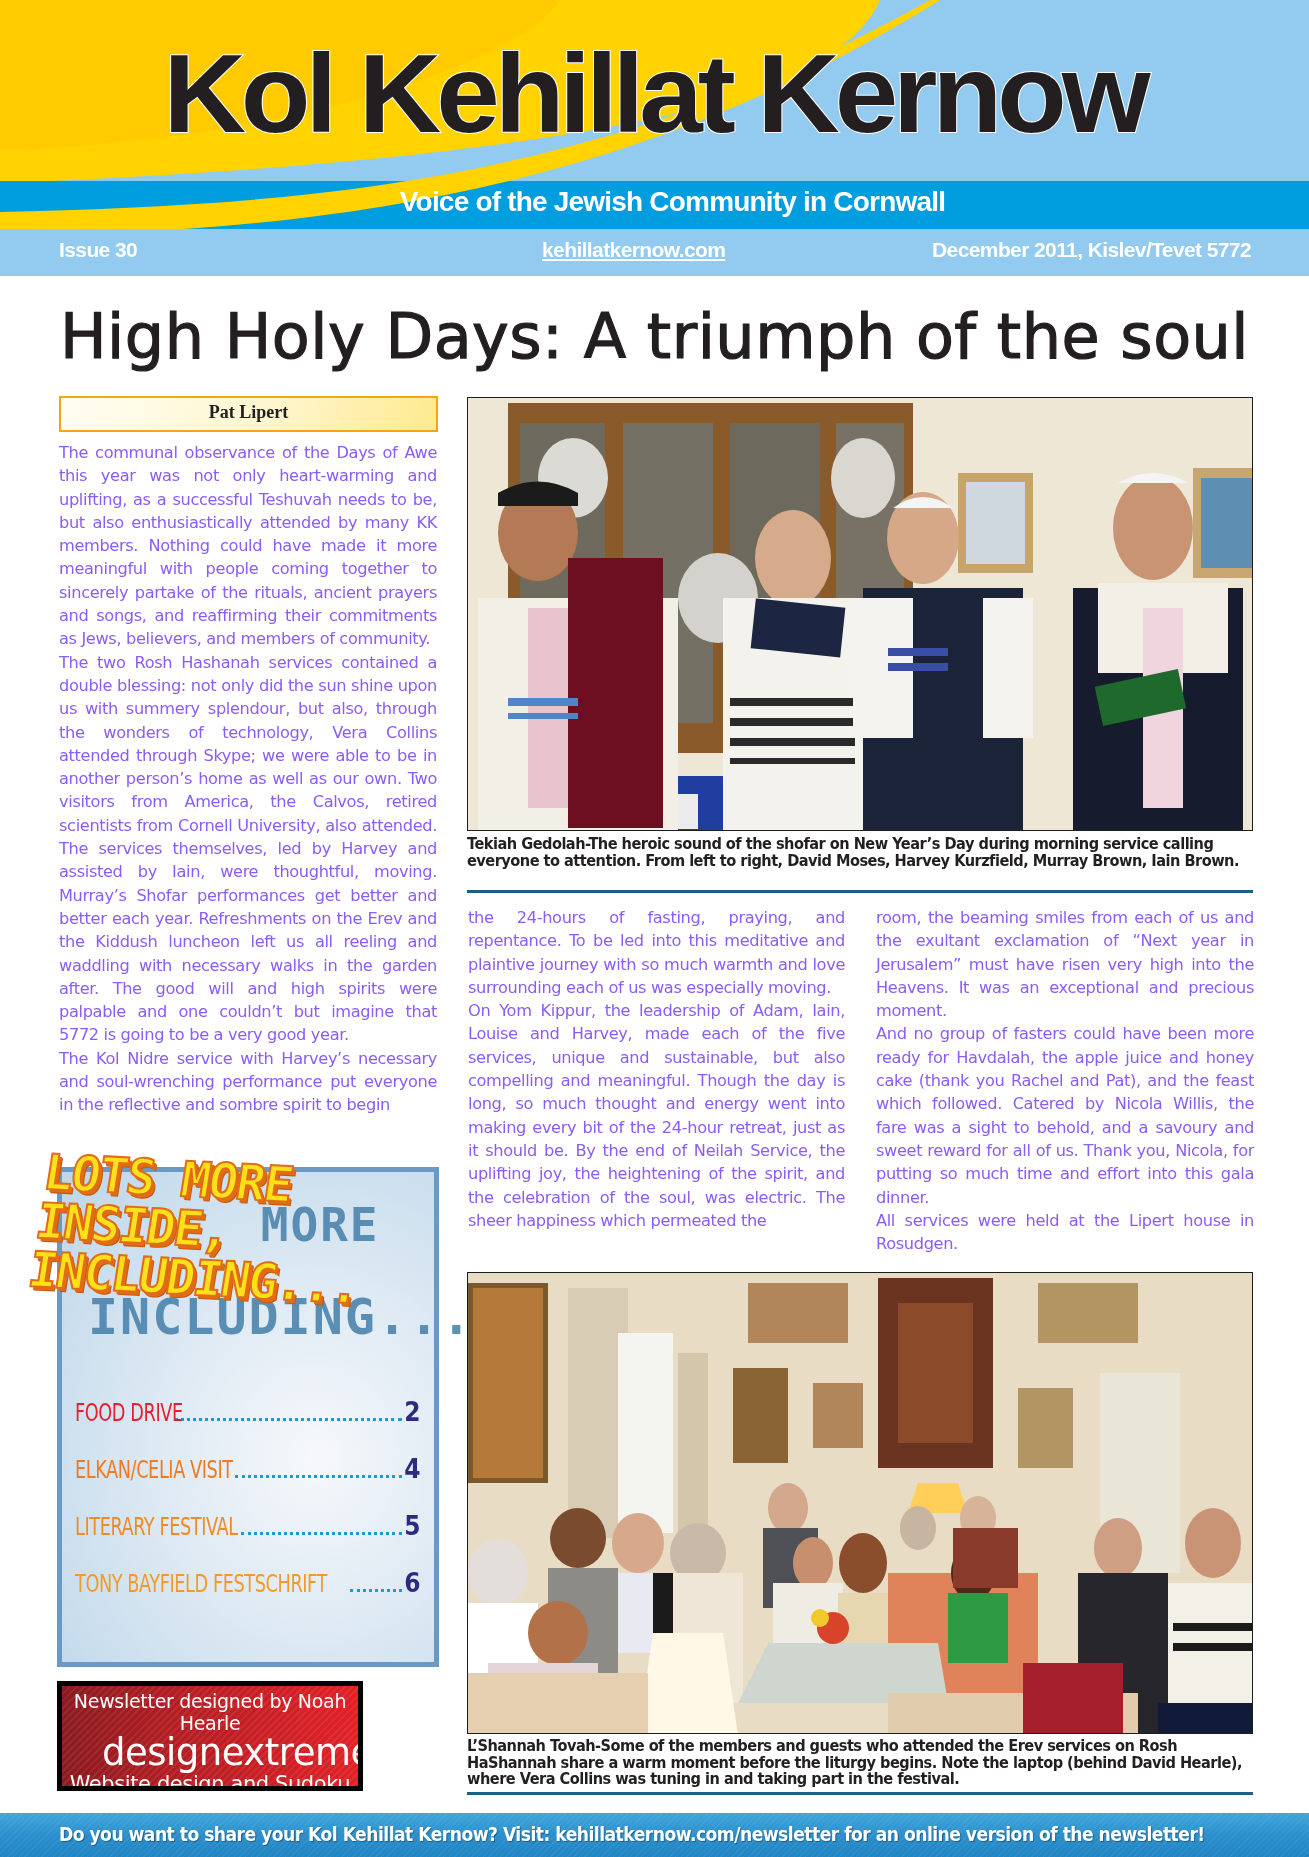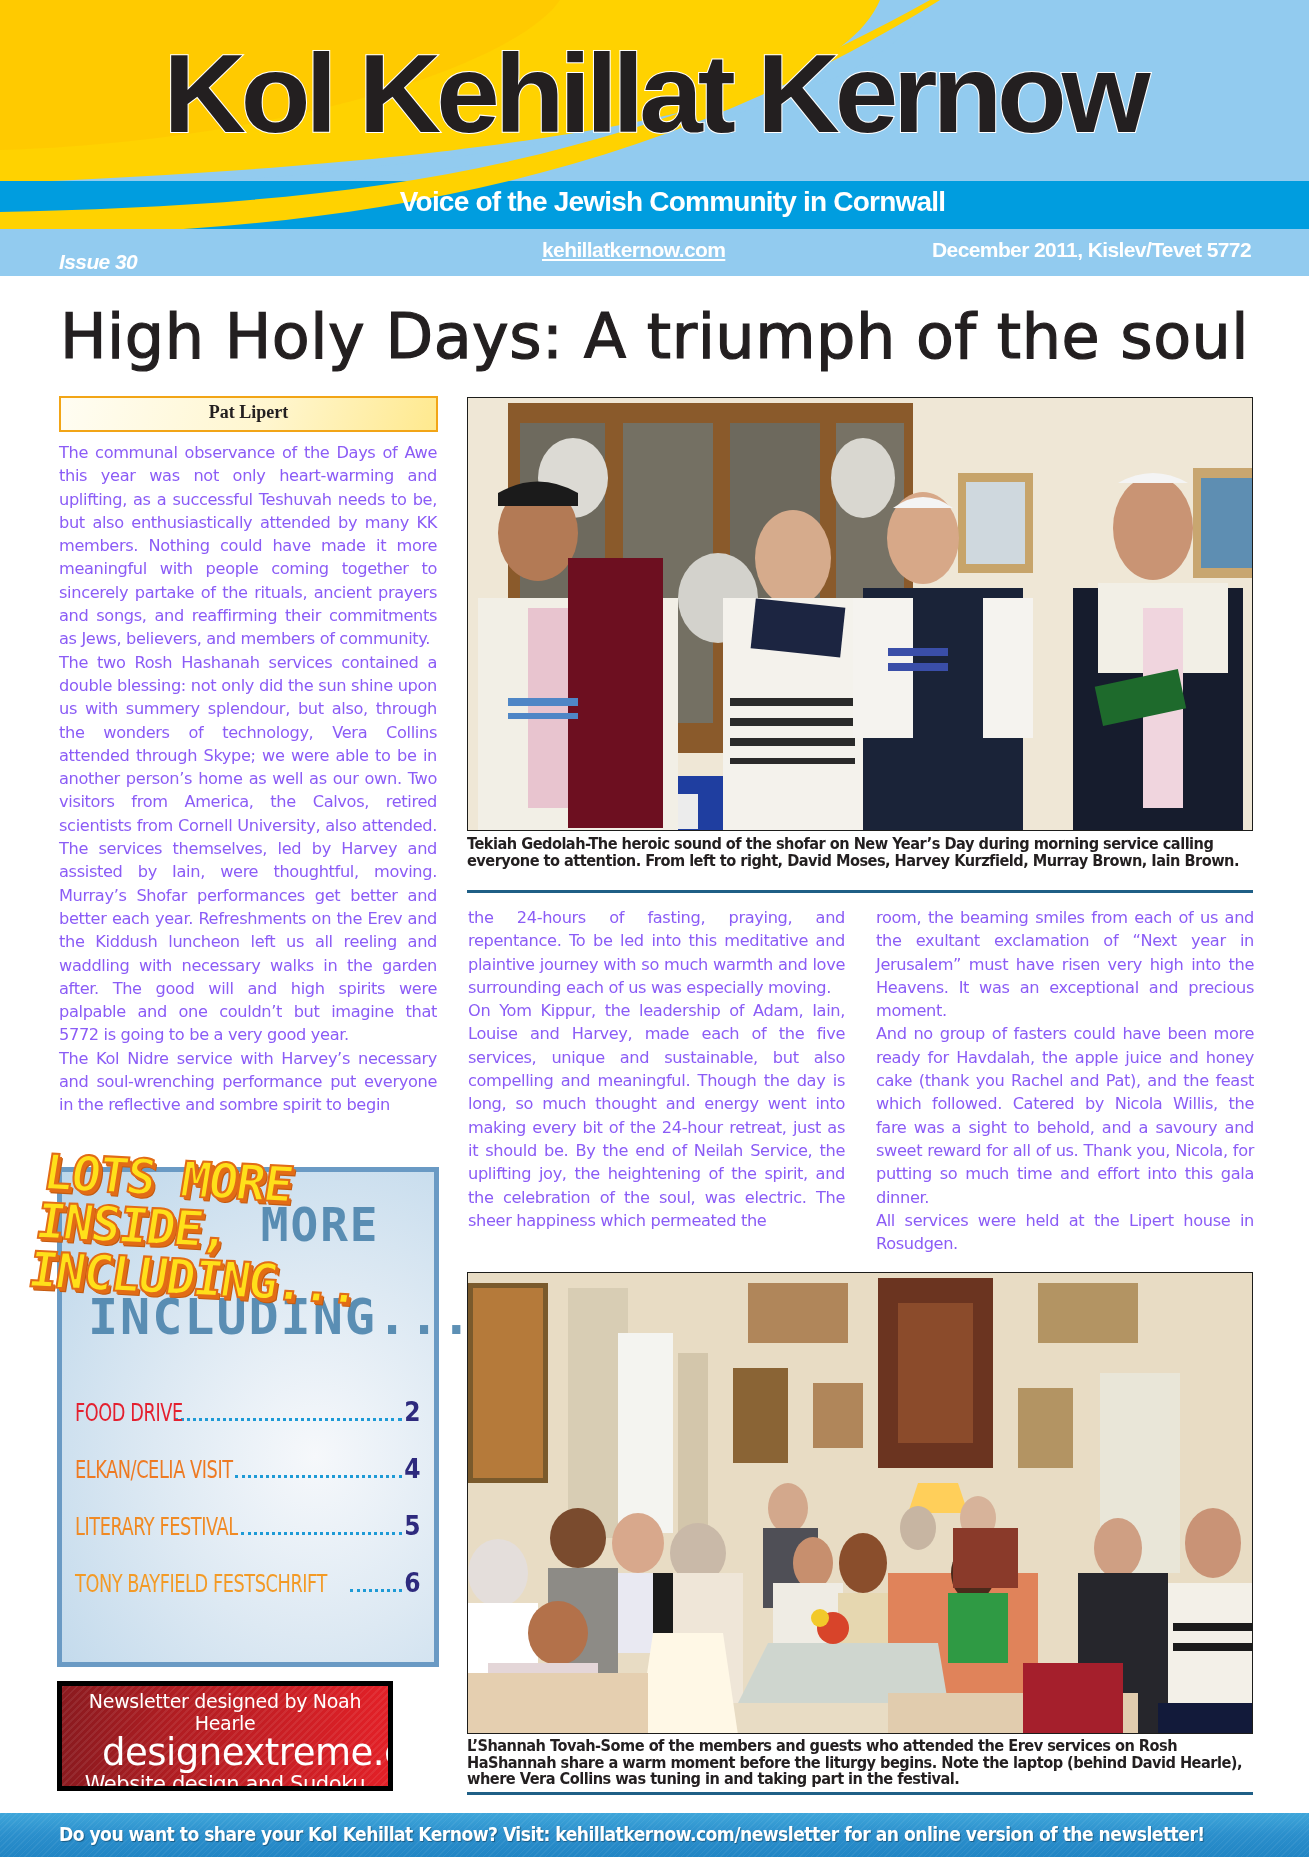--- a/index.html
+++ b/index.html
@@ -15,21 +15,21 @@
     letter-spacing: -5px; color: #231f20; transform: scaleX(1.02);
     -webkit-text-stroke: 2px #ffffff; paint-order: stroke fill; line-height: 1;
   }
   .tagline {
     position: absolute; left: 0; width: 1309px; top: 186px; text-align: center;
     font-family: "Liberation Sans", sans-serif; font-weight: bold; font-size: 28px;
     color: #ffffff; letter-spacing: -0.8px; padding-left: 36px;
   }
   .meta-row { position: absolute; top: 236px; left: 0; width: 1309px; height: 32px;
     font-family: "Liberation Sans", sans-serif; font-weight: bold; font-size: 21px; color: #ffffff; letter-spacing: -0.6px; }
-  .meta-issue { position: absolute; left: 59px; top: 14px; font-style: italic; }
+  .meta-issue { position: absolute; left: 59px; top: 2px; }
   .meta-site { position: absolute; left: 542px; top: 2px; text-decoration: underline; }
   .meta-date { position: absolute; right: 58px; top: 2px; }
 
   
   .headline {
     position: absolute; left: 60px; top: 300px; width: 1194px;
     font-family: "DejaVu Sans", sans-serif; font-size: 62px; font-weight: normal;
     letter-spacing: 0.5px; color: #231f20; white-space: nowrap;
     -webkit-text-stroke: 1.2px #231f20;
   }
@@ -76,21 +76,21 @@
     color: #ffe01a; letter-spacing: -2px; transform: rotate(3deg) skewX(-6deg); transform-origin: left top;
     -webkit-text-stroke: 2px #e26c16; text-shadow: 3px 3px 0 #e26c16, 4px 4px 0 #c35a10; }
   .toc { position: absolute; left: 75px; top: 1370px; width: 345px; }
   .toc-item { display: flex; align-items: flex-end; height: 57px;
     font-family: "DejaVu Sans Condensed", "DejaVu Sans", sans-serif; font-size: 24px; letter-spacing: -0.5px; }
   .toc-label { white-space: nowrap; transform: scaleX(0.82); transform-origin: left bottom; margin-right: -40px; }
   .toc-dots { flex: 1; border-bottom: 3px dotted #1d9ad6; margin: 0 2px 6px 8px; }
   .toc-page { color: #2e2a7e; font-weight: bold; font-size: 26px; }
 
   
-  .ad { position: absolute; left: 57px; top: 1681px; width: 336px; height: 110px;
+  .ad { position: absolute; left: 57px; top: 1681px; width: 306px; height: 110px;
     border: 5px solid #000; background: linear-gradient(90deg, #8a1a1f 0%, #b11d22 35%, #e22027 100%);
     color: #ffffff; text-align: center; font-family: "DejaVu Sans", sans-serif; overflow: hidden; }
   .ad::before { content: ""; position: absolute; inset: 0;
     background: repeating-linear-gradient(135deg, rgba(255,255,255,0.07) 0 2px, transparent 2px 5px); }
   .ad-line1 { position: relative; font-size: 19px; margin-top: 4px; letter-spacing: -0.3px; }
   .ad-line2 { position: relative; font-size: 37px; line-height: 38px; letter-spacing: -0.5px; padding-left: 40px; }
   .ad-line3 { position: relative; font-size: 21px; letter-spacing: -0.4px; }
 
   
   .footer { position: absolute; left: 0; top: 1813px; width: 1309px; height: 44px;

